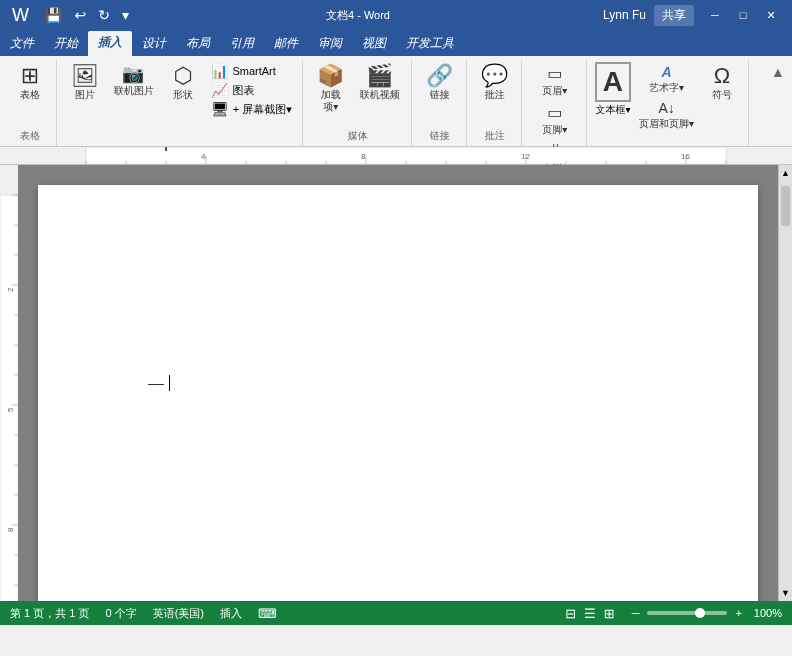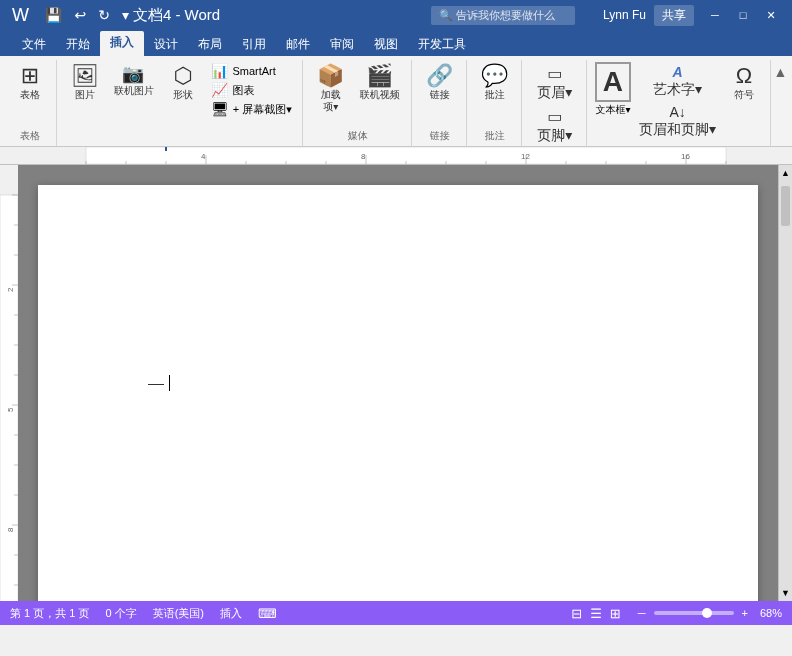--- a/index.html
+++ b/index.html
@@ -9,33 +9,34 @@
     #title-bar {
       height: 30px;
       background: #2b579a;
       display: flex;
       align-items: center;
       padding: 0 8px;
       color: white;
     }
     #title-bar .quick-access { display: flex; align-items: center; gap: 4px; flex: 0 0 auto; }
     #title-bar .quick-access span { font-size: 14px; cursor: pointer; padding: 2px 4px; }
-    #title-bar .title { flex: 1; font-size: 15px; font-weight: normal; }
+    #title-bar .title { flex: 1; text-align: center; font-size: 11px; font-weight: normal; }
     #title-bar .user-area { display: flex; align-items: center; gap: 8px; font-size: 12px; }
     #title-bar .window-controls { display: flex; align-items: center; gap: 2px; margin-left: 8px; }
     #title-bar .win-btn { width: 26px; height: 20px; display: flex; align-items: center; justify-content: center; font-size: 11px; cursor: pointer; }
 
     
     #menu-bar {
       height: 26px;
       background: #2b579a;
       display: flex;
-      align-items: flex-end;
-      padding: 0 12px;
+      align-items: center;
+      padding: 0 0;
       color: white;
+      font-style: italic;
     }
     #menu-bar .menu-item {
       padding: 3px 10px;
       cursor: pointer;
       font-size: 12px;
       border-radius: 2px;
     }
 
     
     #ribbon {
@@ -94,21 +95,21 @@
       align-items: center;
       padding: 2px 4px;
       cursor: pointer;
       border-radius: 2px;
       font-size: 10px;
       color: #333;
       gap: 1px;
       min-width: 36px;
     }
     .ribbon-btn-small .icon-area { font-size: 16px; }
-    .ribbon-btn-small .btn-label { font-size: 14px; white-space: nowrap; }
+    .ribbon-btn-small .btn-label { font-size: 10px; white-space: nowrap; }
     .ribbon-col { display: flex; flex-direction: column; gap: 1px; }
 
     
     .ribbon-collapse {
       margin-left: auto;
       width: 20px;
       display: flex;
       align-items: center;
       justify-content: center;
       cursor: pointer;
@@ -203,21 +204,21 @@
       border-left: 1px solid #c0c0c0;
       flex-shrink: 0;
       display: flex;
       flex-direction: column;
     }
     .scroll-btn { width: 100%; height: 16px; display: flex; align-items: center; justify-content: center; font-size: 9px; cursor: pointer; background: #e0e0e0; }
 
     
     #status-bar {
       height: 24px;
-      background: #8b5cf6;
+      background: #15803d;
       display: flex;
       align-items: center;
       padding: 0 10px;
       color: white;
       font-size: 11px;
       gap: 16px;
     }
     #status-bar .status-right {
       margin-left: auto;
       display: flex;
@@ -237,24 +238,20 @@
 <div id="title-bar">
   <div class="quick-access">
     <span style="font-size:18px; margin-right:4px;">W</span>
     <span title="保存">💾</span>
     <span>↩</span>
     <span>↻</span>
     <span>▾</span>
   </div>
   <div class="title">文档4 - Word</div>
   <div class="user-area">
-    <span style="background: rgba(255,255,255,0.2); padding:2px 20px 2px 8px; border-radius:2px; font-size:11px; color:rgba(255,255,255,0.8);">
-      <span>🔍</span>
-      <span>告诉我你想要做什么</span>
-    </span>
     <span style="margin-left:20px;">Lynn Fu</span>
     <span style="background:rgba(255,255,255,0.2); padding:2px 8px; border-radius:2px;">
       <span>共享</span>
     </span>
   </div>
   <div class="window-controls">
     <div class="win-btn">─</div>
     <div class="win-btn">□</div>
     <div class="win-btn close">✕</div>
   </div>
@@ -493,15 +490,15 @@
   <div class="status-right">
     <span style="font-size:13px;">⊟</span>
     <span style="font-size:13px;">☰</span>
     <span style="font-size:13px;">⊞</span>
     <div class="divider-v"></div>
     <span>─</span>
     <div class="zoom-slider">
       <div class="zoom-thumb"></div>
     </div>
     <span>+</span>
-    <span style="margin-left:4px;">68%</span>
+    <span style="margin-left:4px;">100%</span>
   </div>
 </div>
 
 </body></html>

